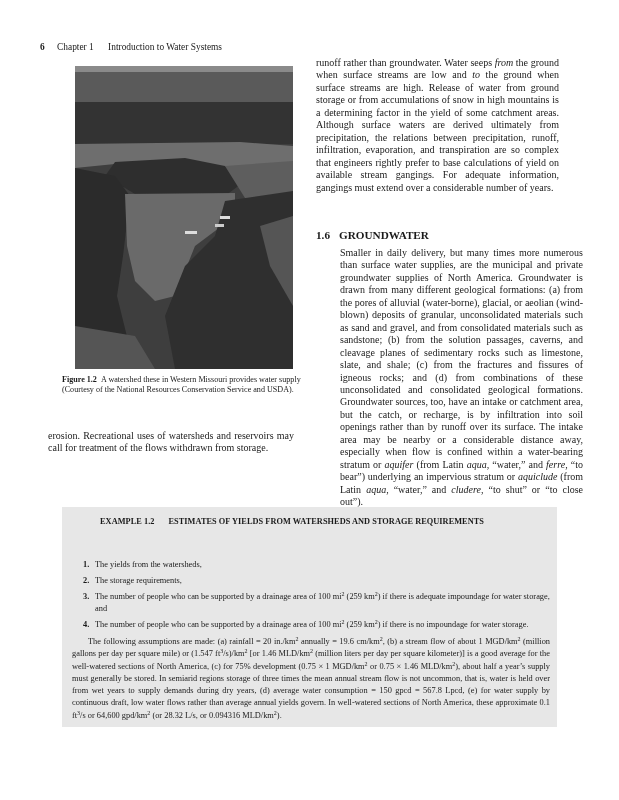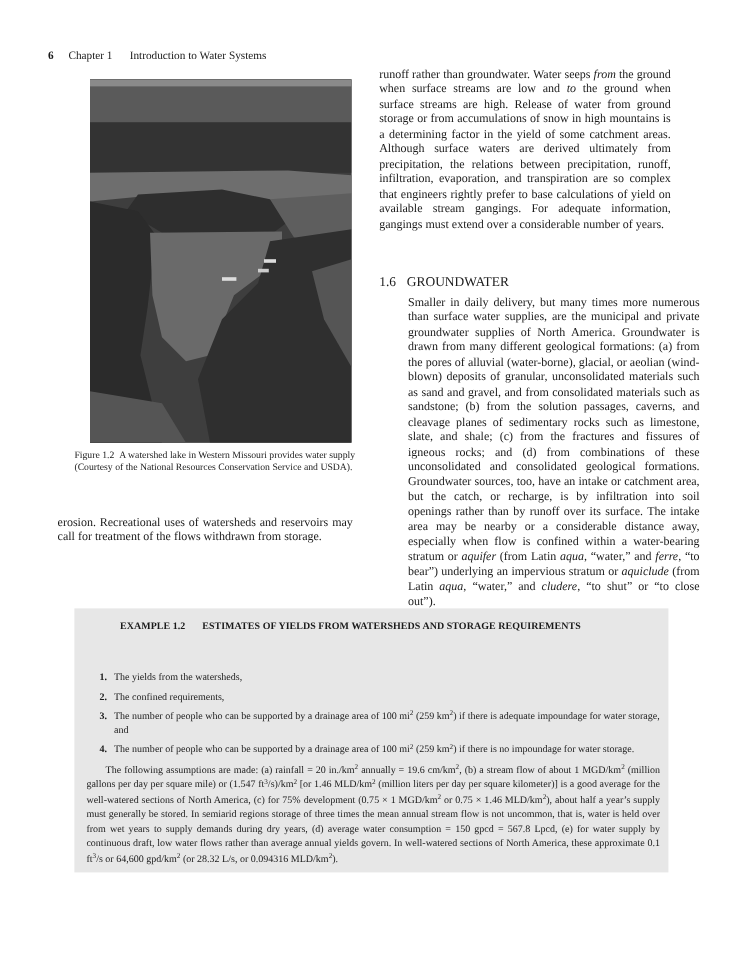--- a/index.html
+++ b/index.html
@@ -7,29 +7,29 @@
          font-family: "Liberation Serif", "DejaVu Serif", serif; color: #1a1a1a; }
   .running-head { position: absolute; left: 40px; top: 42px; font-size: 9.4px; }
   .running-head .pg { font-weight: bold; margin-right: 10px; }
   .running-head .ch { margin-right: 12px; text-align: center; }
 
   .photo { position: absolute; left: 75px; top: 66px; width: 218px; height: 303px;
            background: #4a4a4a; overflow: hidden; }
   .photo svg { width: 100%; height: 100%; display: block; }
 
   .caption { position: absolute; left: 62px; top: 375px; width: 245px; font-size: 8.1px; line-height: 10.4px; }
-  .caption b { font-weight: normal; }
+  .caption b { font-weight: bold; }
 
   .col { position: absolute; font-size: 10px; line-height: 12.45px; text-align: justify; }
   .col p { margin: 0; }
   .col-left { left: 48px; top: 430px; width: 246px; }
   .col-right { left: 316px; top: 57px; width: 243px; }
   .indent { text-indent: 16px; }
 
-  .section-head { position: absolute; left: 316px; top: 229px; font-size: 11.2px; font-weight: normal; }
+  .section-head { position: absolute; left: 316px; top: 229px; font-size: 11.2px; font-weight: bold; }
   .section-head .num { margin-right: 9px; }
   .col-right2 { left: 316px; top: 247px; width: 243px; margin-left: 24px; }
 
   .example { position: absolute; left: 62px; top: 507px; width: 495px; height: 220px; background: #e7e7e7; }
   .example .title { position: absolute; left: 10px; top: 10px; font-size: 8.3px; font-weight: bold; letter-spacing: 0.05px; }
   .example .title .lbl { margin-right: 14px; padding-left: 28px; }
   .example .intro { position: absolute; left: 10px; top: 24px; width: 478px; font-size: 8.35px; line-height: 12.3px; text-align: justify; }
   .example ol { position: absolute; left: 10px; top: 52px; width: 478px; margin: 0; padding: 0; list-style: none; font-size: 8.35px; line-height: 12.4px; }
   .example ol li { position: relative; padding-left: 23px; margin-bottom: 3.4px; }
   .example ol li .n { position: absolute; left: 11px; font-weight: bold; }
@@ -60,21 +60,21 @@
     <path d="M150 135 L218 125 L218 303 L100 303 L90 250 L110 200 L140 170 Z" fill="#2f2f2f"></path>
     <path d="M185 160 L218 150 L218 240 L195 200 Z" fill="#555"></path>
     <rect x="110" y="165" width="12" height="3" fill="#ddd"></rect>
     <rect x="145" y="150" width="10" height="3" fill="#ddd"></rect>
     <rect x="140" y="158" width="9" height="3" fill="#ccc"></rect>
     <path d="M0 260 L60 270 L80 303 L0 303 Z" fill="#555"></path>
   </svg>
 </div>
 
 <div class="caption">
-  <b>Figure 1.2</b>&nbsp;&nbsp;<span>A watershed lake in Western Missouri provides water supply (Courtesy of the National Resources Conservation Service and USDA).</span>
+  <b>Figure 1.2</b>&nbsp;&nbsp;<span>A watershed these in Western Missouri provides water supply (Courtesy of the National Resources Conservation Service and USDA).</span>
 </div>
 
 <div class="col col-left">
   <p>erosion. Recreational uses of watersheds and reservoirs may call for treatment of the flows withdrawn from storage.</p>
 </div>
 
 <div class="col col-right">
   <p><span>runoff rather than groundwater. Water seeps </span><i>from</i><span> the ground when surface streams are low and </span><i>to</i><span> the ground when surface streams are high. Release of water from ground storage or from accumulations of snow in high mountains is a determining factor in the yield of some catchment areas. Although surface waters are derived ultimately from precipitation, the relations between precipitation, runoff, infiltration, evaporation, and transpiration are so complex that engineers rightly prefer to base calculations of yield on available stream gangings. For adequate information, gangings must extend over a considerable number of years.</span></p>
 </div>
 
@@ -85,18 +85,18 @@
 <div class="col col-right2">
   <p><span>Smaller in daily delivery, but many times more numerous than surface water supplies, are the municipal and private groundwater supplies of North America. Groundwater is drawn from many different geological formations: (a) from the pores of alluvial (water-borne), glacial, or aeolian (wind-blown) deposits of granular, unconsolidated materials such as sand and gravel, and from consolidated materials such as sandstone; (b) from the solution passages, caverns, and cleavage planes of sedimentary rocks such as limestone, slate, and shale; (c) from the fractures and fissures of igneous rocks; and (d) from combinations of these unconsolidated and consolidated geological formations. Groundwater sources, too, have an intake or catchment area, but the catch, or recharge, is by infiltration into soil openings rather than by runoff over its surface. The intake area may be nearby or a considerable distance away, especially when flow is confined within a water-bearing stratum or </span><i>aquifer</i><span> (from Latin </span><i>aqua</i><span>, “water,” and </span><i>ferre</i><span>, “to bear”) underlying an impervious stratum or </span><i>aquiclude</i><span> (from Latin </span><i>aqua</i><span>, “water,” and </span><i>cludere</i><span>, “to shut” or “to close out”).</span></p>
 </div>
 
 <div class="example">
   <div class="title">
     <span class="lbl">EXAMPLE 1.2</span><span>ESTIMATES OF YIELDS FROM WATERSHEDS AND STORAGE REQUIREMENTS</span>
   </div>
   <ol>
     <li><span class="n">1.</span><span>The yields from the watersheds,</span></li>
-    <li><span class="n">2.</span><span>The confined requirements,</span></li>
+    <li><span class="n">2.</span><span>The storage requirements,</span></li>
     <li><span class="n">3.</span><span>The number of people who can be supported by a drainage area of 100 mi</span><sup>2</sup><span> (259 km</span><sup>2</sup><span>) if there is adequate impoundage for water storage, and</span></li>
     <li><span class="n">4.</span><span>The number of people who can be supported by a drainage area of 100 mi</span><sup>2</sup><span> (259 km</span><sup>2</sup><span>) if there is no impoundage for water storage.</span></li>
   </ol>
   <div class="assume"><span>The following assumptions are made: (a) rainfall = 20 in./km</span><sup>2</sup><span> annually = 19.6 cm/km</span><sup>2</sup><span>, (b) a stream flow of about 1 MGD/km</span><sup>2</sup><span> (million gallons per day per square mile) or (1.547 ft</span><sup>3</sup><span>/s)/km</span><sup>2</sup><span> [or 1.46 MLD/km</span><sup>2</sup><span> (million liters per day per square kilometer)] is a good average for the well-watered sections of North America, (c) for 75% development (0.75 × 1 MGD/km</span><sup>2</sup><span> or 0.75 × 1.46 MLD/km</span><sup>2</sup><span>), about half a year’s supply must generally be stored. In semiarid regions storage of three times the mean annual stream flow is not uncommon, that is, water is held over from wet years to supply demands during dry years, (d) average water consumption = 150 gpcd = 567.8 Lpcd, (e) for water supply by continuous draft, low water flows rather than average annual yields govern. In well-watered sections of North America, these approximate 0.1 ft</span><sup>3</sup><span>/s or 64,600 gpd/km</span><sup>2</sup><span> (or 28.32 L/s, or 0.094316 MLD/km</span><sup>2</sup><span>).</span></div>
 </div>
 
 </body></html>

